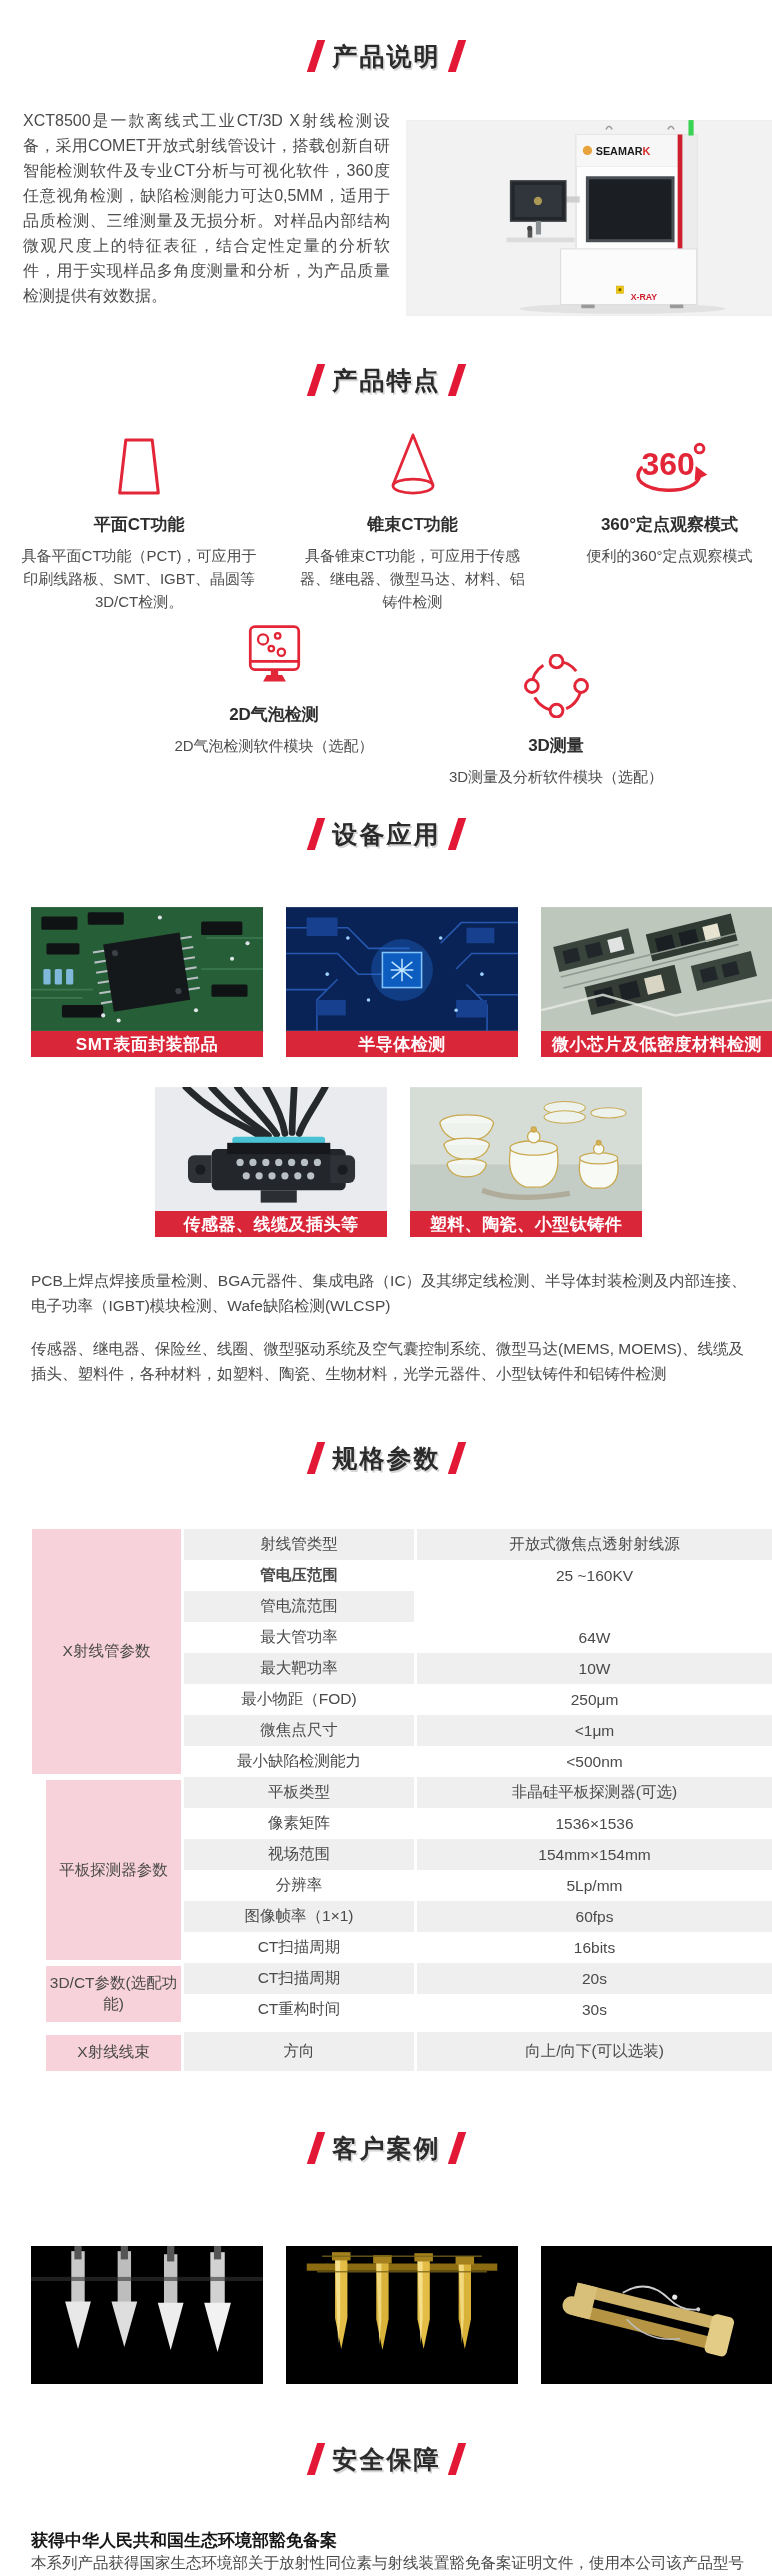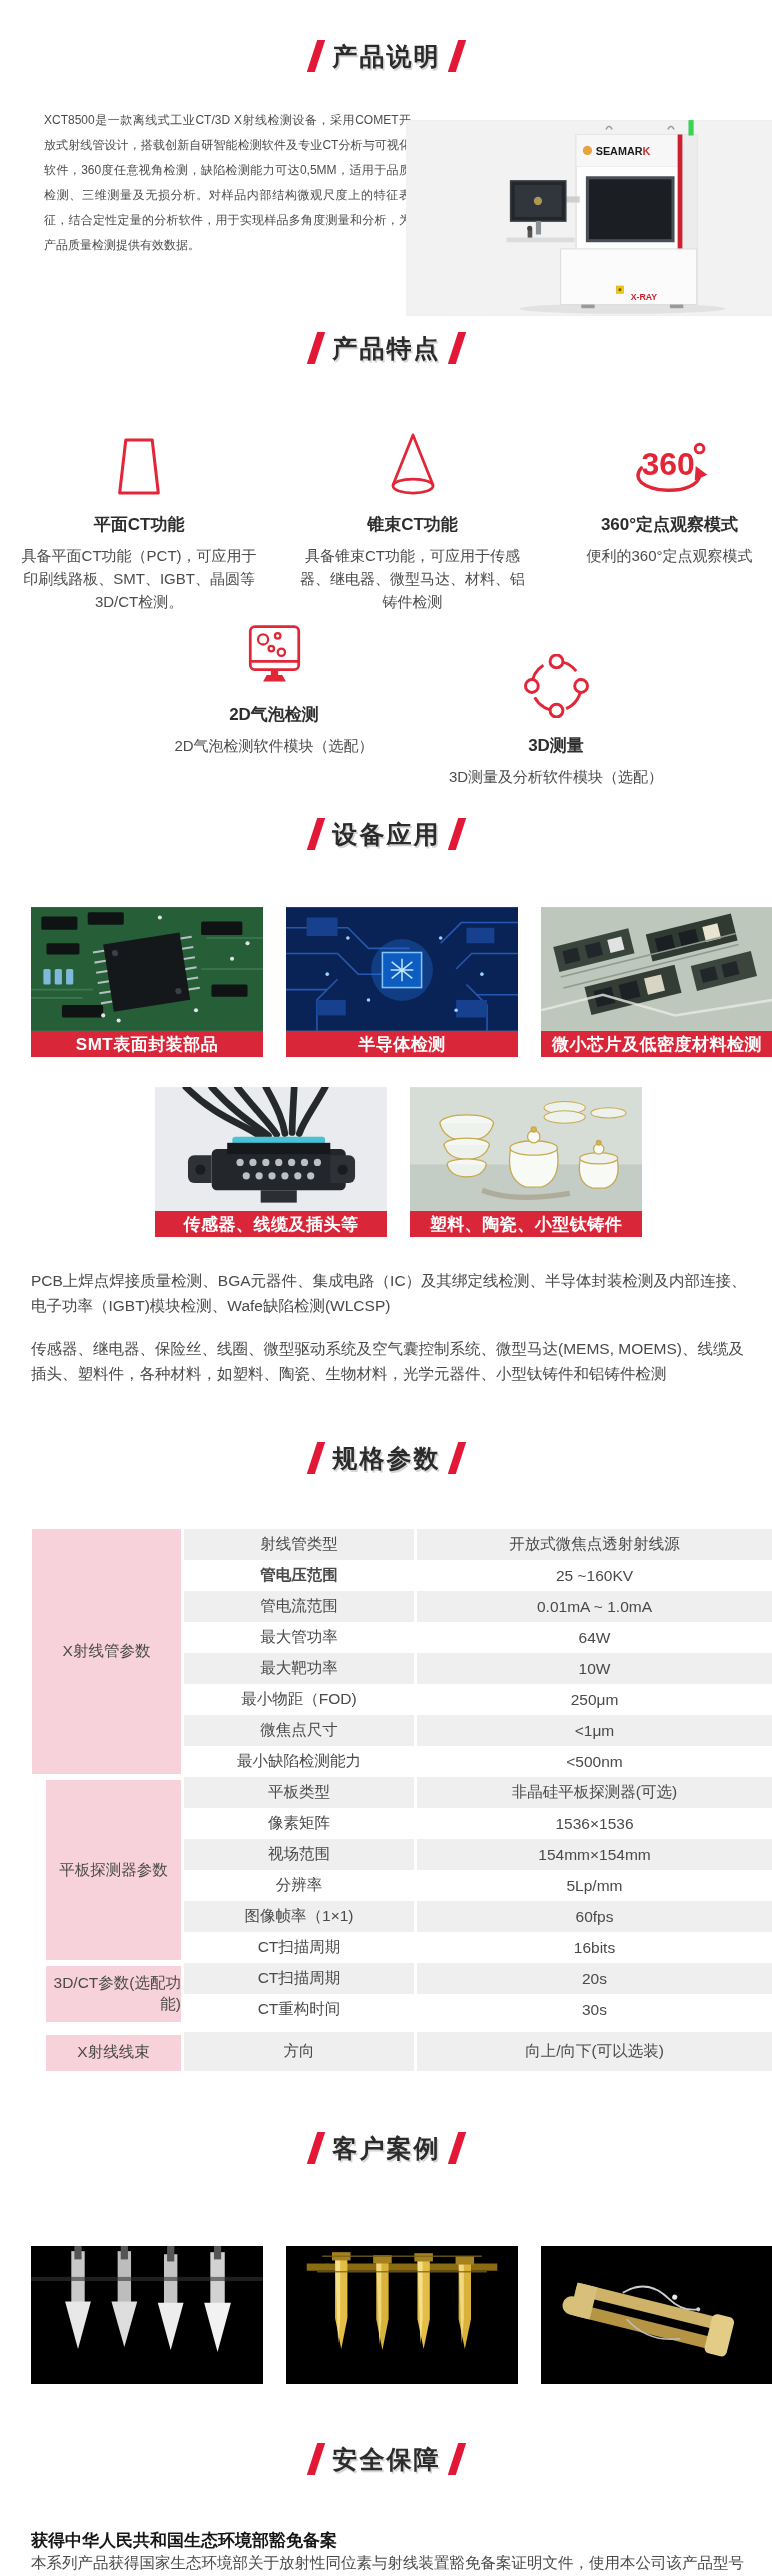--- a/index.html
+++ b/index.html
@@ -5,41 +5,41 @@
   html,body{margin:0;padding:0;background:#fff;}
   body{font-family:"Liberation Sans","DejaVu Sans",sans-serif;}
   .page{position:relative;width:773px;height:3185px;background:#fff;overflow:hidden;margin:0 auto;}
 
   
   .sec-title{position:absolute;left:0;width:100%;display:flex;align-items:center;justify-content:center;gap:12.4px;}
   .sec-title .txt{font-size:25px;font-weight:900;color:#2b2b2b;letter-spacing:2.1px;text-shadow:1.5px 1.5px 0 #d6d6d6;line-height:1;}
   .slash{width:7.7px;height:32px;background:#e21836;transform:skewX(-18deg);}
 
   
-  .desc-para{position:absolute;left:44px;top:108px;width:367px;font-size:12px;line-height:25px;color:#4c4c4c;text-align:justify;}
+  .desc-para{position:absolute;left:23px;top:108px;width:367px;font-size:16px;line-height:25px;color:#4c4c4c;text-align:justify;}
   .device-panel{position:absolute;left:406px;top:120px;width:367px;height:196px;background:#f9a8d4;}
 
   
   .feat{position:absolute;text-align:center;}
   .feat-icon{height:62px;display:flex;align-items:flex-end;justify-content:center;}
   .feat-label{margin-top:15.5px;font-size:17px;font-weight:800;color:#2d2d2d;}
   .feat-desc{margin-top:8.2px;font-size:15px;line-height:23px;color:#4c4c4c;}
 
   
   .app-card{position:absolute;width:232px;background:#fff;}
   .app-img{width:232px;height:124px;display:block;}
   .app-band{height:26px;background:#d92638;color:#fff;font-size:17px;font-weight:800;display:flex;align-items:center;justify-content:center;letter-spacing:0.5px;}
   .apps-paras{position:absolute;left:31px;top:1268px;width:721px;font-size:15.5px;line-height:25px;color:#4a4a4a;}
   .apps-paras p{margin:0 0 17.5px 0;}
 
   
   .specs-table{position:absolute;left:32px;top:1529px;width:740px;font-size:15.5px;color:#4a4a4a;}
   .spec-group{display:grid;grid-template-columns:149px 233px 358px;grid-auto-rows:31px;}
   .spec-group.tall{grid-auto-rows:39px;margin-top:6.7px;}
-  .spec-head{grid-column:1;background:#f8d2da;display:flex;align-items:center;justify-content:center;border-bottom:3.1px solid #fff;text-align:right;}
+  .spec-head{grid-column:1;background:#f8d2da;display:flex;align-items:center;justify-content:center;border-bottom:3.1px solid #fff;text-align:center;}
   .spec-group:last-child .spec-head{border-bottom:none;}
   .spec-group + .spec-group .spec-head{border-top:3.1px solid #fff;margin-left:14px;}
   .spec-cell{display:flex;align-items:center;justify-content:center;border-left:3.1px solid #fff;text-align:center;}
   .spec-cell.lab{grid-column:2;}
   .spec-cell.val{grid-column:3;}
   .spec-cell.gray{background:#efefef;}
 
   
   .case-card{position:absolute;top:2246px;width:232px;height:138px;background:#000;overflow:hidden;}
 
@@ -90,21 +90,21 @@
 
       <rect x="300" y="250" width="264" height="108" fill="#fbfbfb" stroke="#dddddd" stroke-width="2"></rect>
       <rect x="408" y="322" width="14" height="14" fill="#f2c812" stroke="#c9a40a"></rect>
       <circle cx="415" cy="329" r="3" fill="#7a6400"></circle>
       <text x="436" y="350" font-size="17" font-weight="bold" fill="#cf1f2e" font-family="Liberation Sans, sans-serif">X-RAY</text>
       <rect x="340" y="358" width="26" height="7" fill="#9a9a9a"></rect>
       <rect x="512" y="358" width="26" height="7" fill="#9a9a9a"></rect>
     </svg>
   </div>
 
-  <div class="sec-title" style="top:332px">
+  <div class="sec-title" style="top:364px">
     <div class="slash"></div>
     <div class="txt">产品特点</div>
     <div class="slash"></div>
   </div>
 
   <div class="feat" style="left:20.6px;top:435px;width:237px">
     <div class="feat-icon">
       <svg width="62" height="61" viewBox="0 0 120 120">
           <path d="M34 8 L86 8 L98 112 L22 112 Z" fill="none" stroke="#e32637" stroke-width="6" stroke-linejoin="round"></path>
         </svg>
@@ -378,21 +378,20 @@
   </div>
 
   <div class="specs-table">
       <div class="spec-group">
         <div class="spec-head" style="grid-row: 1 / span 8;">X射线管参数</div>
         <div class="spec-cell lab gray" style="grid-row: 1;">射线管类型</div>
         <div class="spec-cell val gray" style="grid-row: 1;">开放式微焦点透射射线源</div>
         <div class="spec-cell lab" style="grid-row: 2; font-weight: bold;">管电压范围</div>
         <div class="spec-cell val" style="grid-row: 2;">25 ~160KV</div>
         <div class="spec-cell lab gray" style="grid-row: 3;">管电流范围</div>
-        <div class="spec-cell val gray" style="grid-row: 3;">0.01mA ~ 1.0mA</div>
         <div class="spec-cell lab" style="grid-row: 4;">最大管功率</div>
         <div class="spec-cell val" style="grid-row: 4;">64W</div>
         <div class="spec-cell lab gray" style="grid-row: 5;">最大靶功率</div>
         <div class="spec-cell val gray" style="grid-row: 5;">10W</div>
         <div class="spec-cell lab" style="grid-row: 6;">最小物距（FOD)</div>
         <div class="spec-cell val" style="grid-row: 6;">250μm</div>
         <div class="spec-cell lab gray" style="grid-row: 7;">微焦点尺寸</div>
         <div class="spec-cell val gray" style="grid-row: 7;">&lt;1μm</div>
         <div class="spec-cell lab" style="grid-row: 8;">最小缺陷检测能力</div>
         <div class="spec-cell val" style="grid-row: 8;">&lt;500nm</div>

